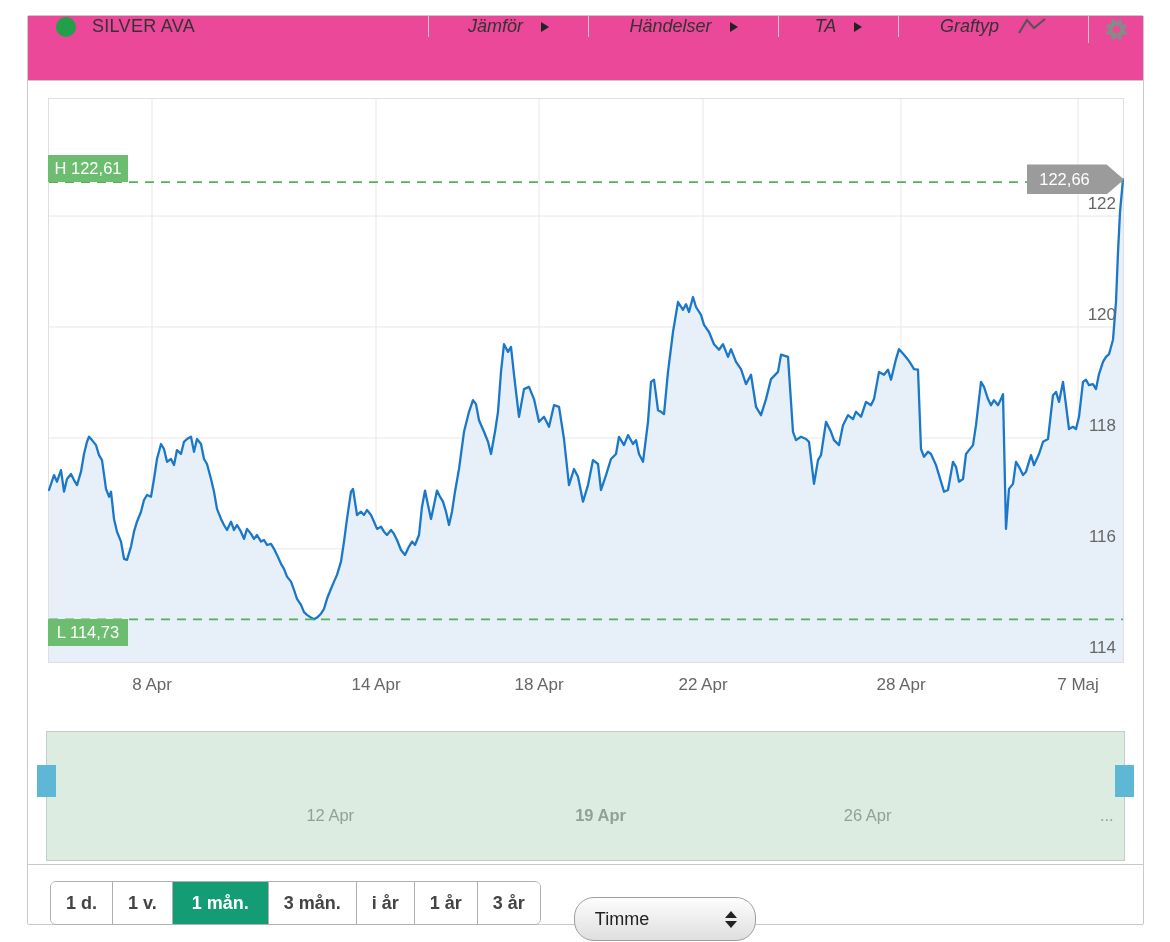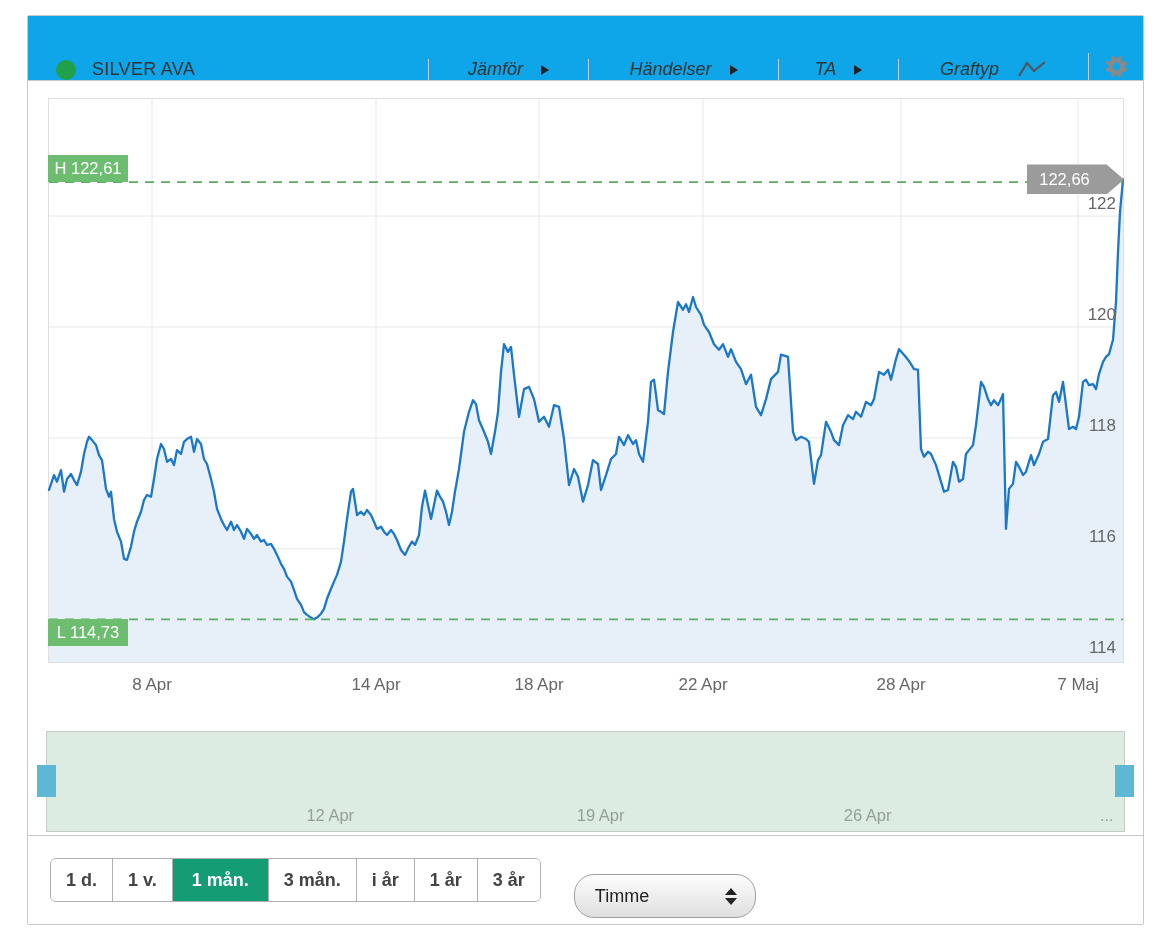--- a/index.html
+++ b/index.html
@@ -1,22 +1,22 @@
 <!DOCTYPE html>
 <html><head>
 <meta charset="utf-8">
 <style>
   * { box-sizing: border-box; margin: 0; padding: 0; }
   html,body { background:#fff; width:1170px; height:942px; font-family:"Liberation Sans","DejaVu Sans",sans-serif; }
   .widget { position:absolute; left:27px; top:15px; width:1117px; height:910px;
             border:1px solid #c9c9c9; border-radius:2px; background:#fff;
             display:flex; flex-direction:column; }
   
-  .toolbar { height:65px; background:#0ea5e9; border-bottom:1px solid #c9c9c9;
-             display:flex; align-items:flex-end; flex:0 0 auto; }
+  .toolbar { height:65px; background:#ec4899; border-bottom:1px solid #c9c9c9;
+             display:flex; align-items:flex-start; flex:0 0 auto; }
   .tb-left { flex:1; display:flex; align-items:center; padding-left:28px; }
   .dot { width:20px; height:20px; border-radius:50%; background:#21a049; margin-right:16px; }
   .inst-name { font-size:18px; color:#333; letter-spacing:.3px; }
   .tb-btn { display:flex; align-items:center; justify-content:center; gap:18px;
             border-left:1px solid #c9c9c9; font-size:18px; color:#333; cursor:pointer;font-style:italic; }
   .tb-btn .tri { width:0; height:0; border-left:8px solid #222;
                  border-top:5px solid transparent; border-bottom:5px solid transparent; }
   .w-jamfor{width:160px}.w-handelser{width:190px}.w-ta{width:120px}.w-graftyp{width:190px}.w-gear{width:55px}
   
   .chart-region { position:relative; height:650px; flex:0 0 auto; background:#fff; }
@@ -27,21 +27,21 @@
           text-align:right; }
   .xlab { position:absolute; top:576px; width:90px; margin-left:-45px; text-align:center;
           font-size:17px; color:#666; }
   .hl-badge { position:absolute; left:-1px; width:80px; height:27px; background:#6cbd6f;
               color:#fff; font-size:16.5px; display:flex; align-items:center; justify-content:center; }
   .last-tag { position:absolute; right:-1px; width:97px; height:30px; background:#9b9b9b;
               color:#fff; font-size:16.5px; display:flex; align-items:center;
               padding-right:22px; justify-content:center;
               clip-path:polygon(0 0, 82% 0, 100% 50%, 82% 100%, 0 100%); }
   
-  .nav-wrap { position:relative; margin:0 18px 3px 18px; height:101px; flex:0 0 auto; }
+  .nav-wrap { position:relative; margin:0 18px 3px 18px; height:130px; flex:0 0 auto; }
   .navigator { position:absolute; inset:0; background:#dcece1; border:1px solid #c6ccc8; }
   .nav-label { position:absolute; top:74px; font-size:16.5px; color:#93a098; transform:translateX(-50%); }
   .nav-handle { position:absolute; top:34px; width:19px; height:32px; background:#5eb7d4; cursor:ew-resize; }
   .nav-handle.left { left:-9px; } .nav-handle.right { right:-9px; }
   
   .footer { flex:1; border-top:1px solid #c9c9c9; display:flex; align-items:center;
             padding:0 22px; }
   .seg-group { display:flex; border:1px solid #b0b0b0; border-radius:6px; overflow:hidden;
                height:44px; }
   .seg { display:flex; align-items:center; justify-content:center; padding:0 15px;
@@ -132,21 +132,21 @@
         <div class="xlab" style="left: 490px;">18 Apr</div>
         <div class="xlab" style="left: 654px;">22 Apr</div>
         <div class="xlab" style="left: 852px;">28 Apr</div>
         <div class="xlab" style="left: 1029px;">7 Maj</div>
       </div>
   </div>
 
   <div class="nav-wrap">
     <div class="navigator" id="navigator">
         <span class="nav-label" style="left: 26.3%;">12 Apr</span>
-        <span class="nav-label" style="left: 51.4%;">19 Apr</span>
+        <span class="nav-label" style="left: 51.4%; font-weight: bold;">19 Apr</span>
         <span class="nav-label" style="left: 76.2%;">26 Apr</span>
         <span class="nav-label" style="left: 98.4%;">...</span>
       </div>
     <div class="nav-handle left"></div>
     <div class="nav-handle right"></div>
   </div>
 
   <div class="footer">
     <div class="seg-group">
       <div class="seg">1 d.</div>

